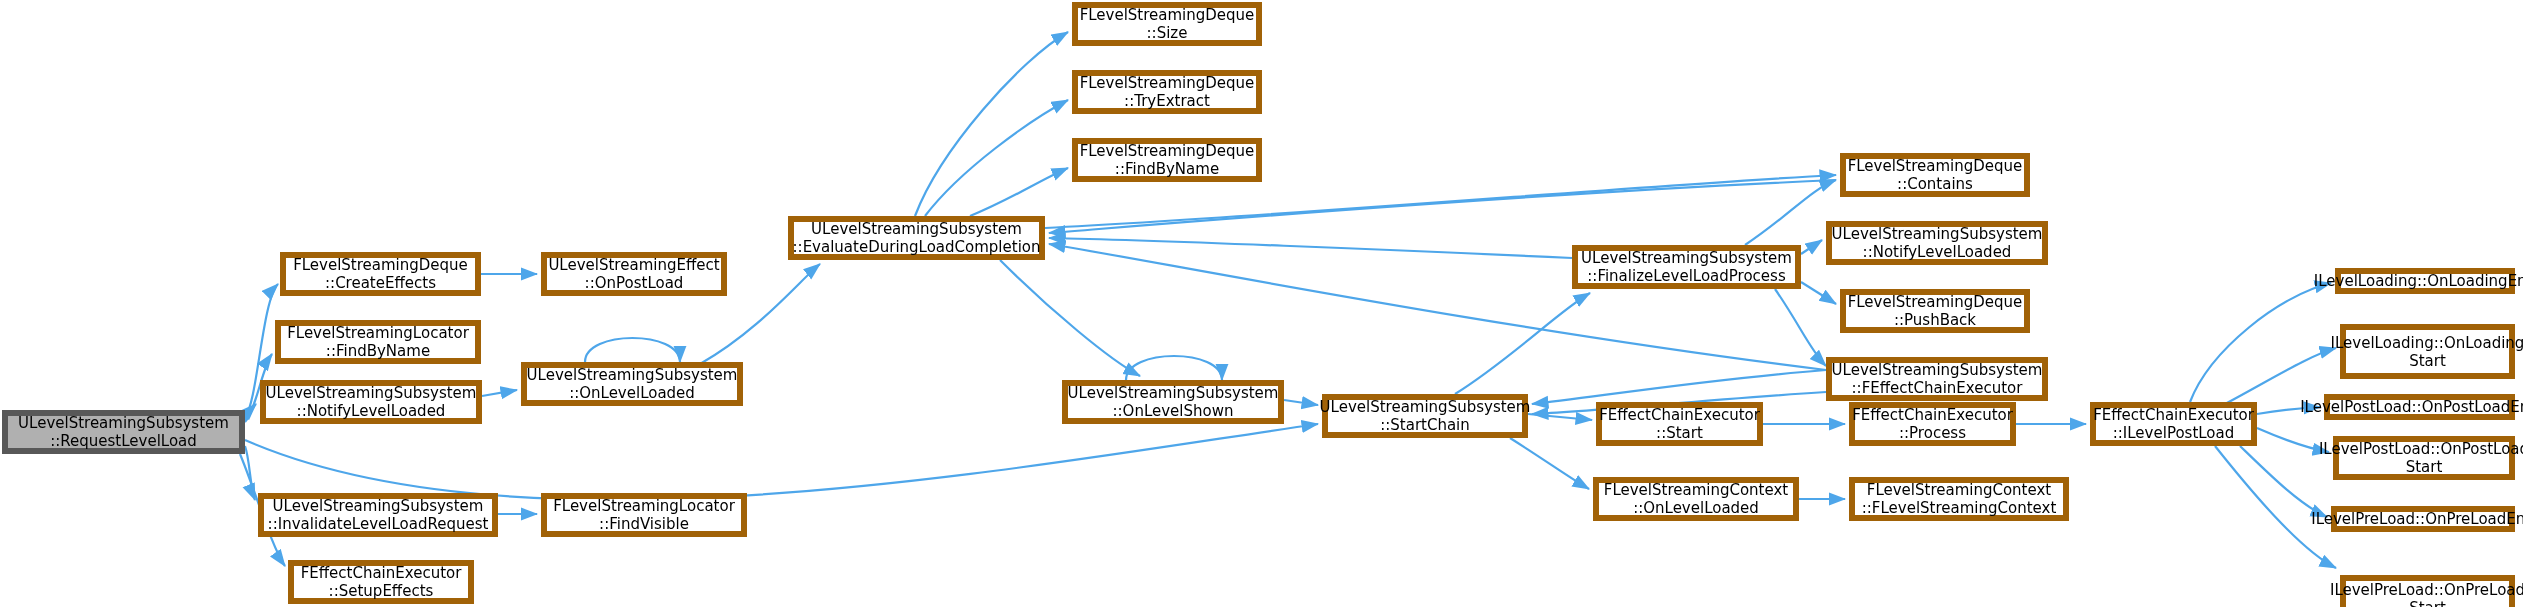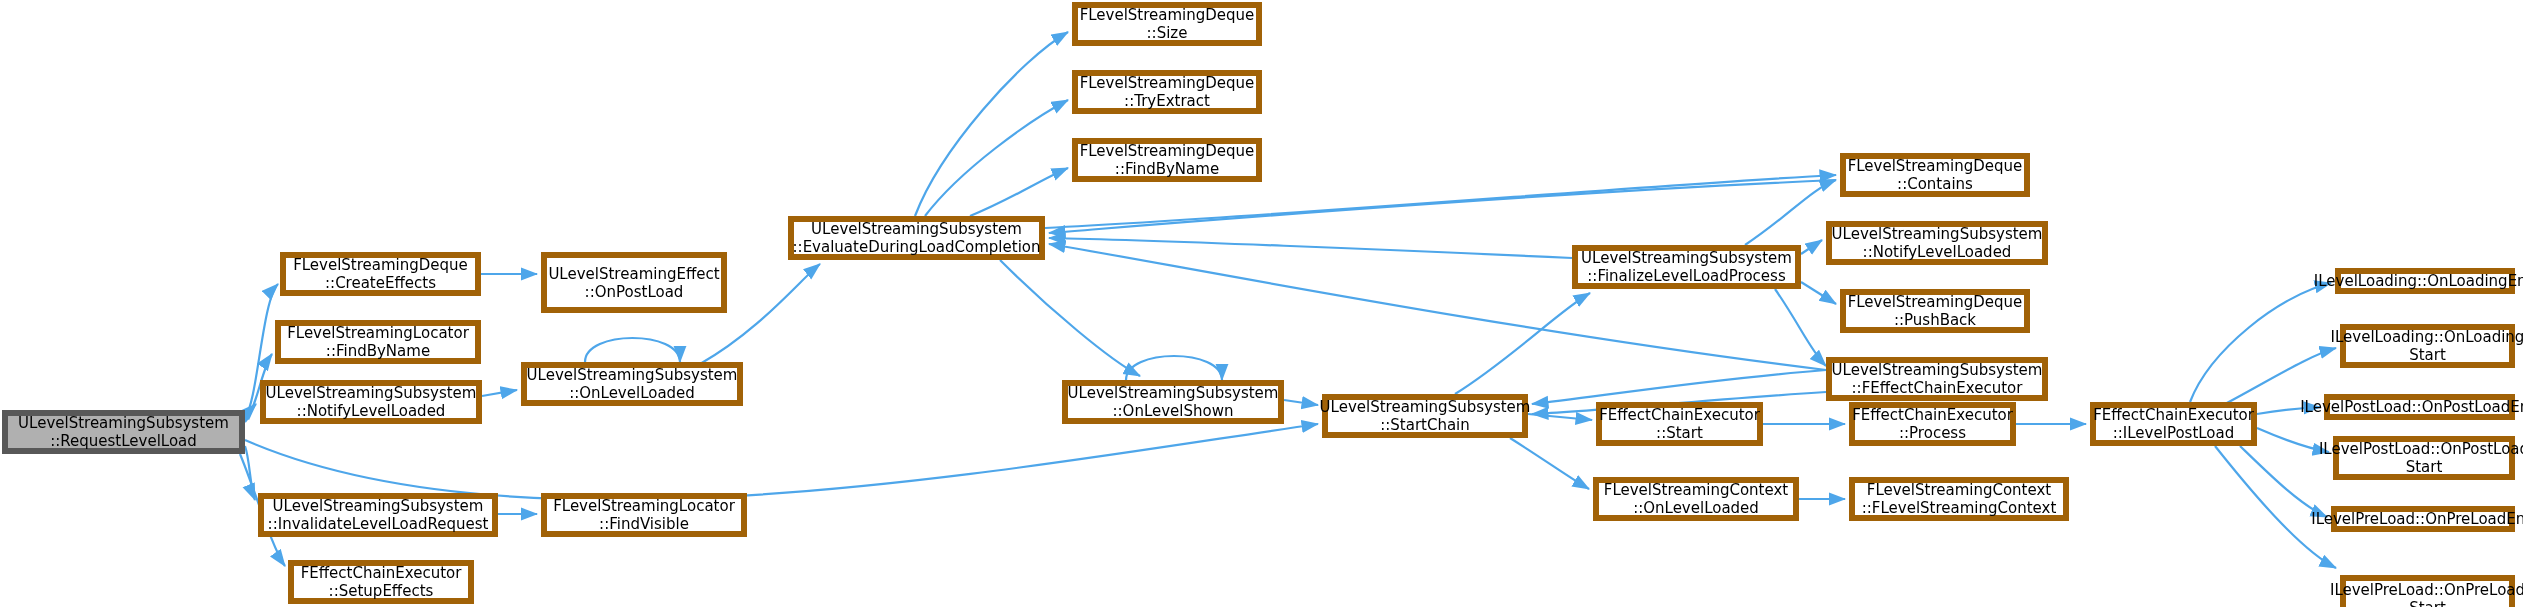--- a/index.html
+++ b/index.html
@@ -80,21 +80,21 @@
         <path d="M 2225,404 C 2270,380 2310,355 2336,348" fill="none" stroke="#4ea6ea" stroke-width="2.2" marker-end="url(#arrow)"></path>
         <path d="M 2257,414 C 2280,410 2300,408 2320,407" fill="none" stroke="#4ea6ea" stroke-width="2.2" marker-end="url(#arrow)"></path>
         <path d="M 2257,428 C 2280,438 2305,448 2329,452" fill="none" stroke="#4ea6ea" stroke-width="2.2" marker-end="url(#arrow)"></path>
         <path d="M 2240,446 C 2270,475 2300,505 2327,517" fill="none" stroke="#4ea6ea" stroke-width="2.2" marker-end="url(#arrow)"></path>
         <path d="M 2215,446 C 2250,490 2300,550 2336,568" fill="none" stroke="#4ea6ea" stroke-width="2.2" marker-end="url(#arrow)"></path>
       </g>
   </svg>
   <div id="node-layer">
       <div class="node root" style="left: 2px; top: 410px; width: 243px; height: 44px;"><span class="l1">ULevelStreamingSubsystem</span><span class="l2">::RequestLevelLoad</span></div>
       <div class="node" style="left: 280px; top: 252px; width: 201px; height: 44px;"><span class="l1">FLevelStreamingDeque</span><span class="l2">::CreateEffects</span></div>
-      <div class="node" style="left: 541px; top: 252px; width: 186px; height: 61px;"><span class="l1">ULevelStreamingEffect</span><span class="l2">::OnPostLoad</span></div>
+      <div class="node" style="left: 541px; top: 252px; width: 186px; height: 44px;"><span class="l1">ULevelStreamingEffect</span><span class="l2">::OnPostLoad</span></div>
       <div class="node" style="left: 275px; top: 320px; width: 206px; height: 44px;"><span class="l1">FLevelStreamingLocator</span><span class="l2">::FindByName</span></div>
       <div class="node" style="left: 260px; top: 380px; width: 222px; height: 44px;"><span class="l1">ULevelStreamingSubsystem</span><span class="l2">::NotifyLevelLoaded</span></div>
       <div class="node" style="left: 521px; top: 362px; width: 222px; height: 44px;"><span class="l1">ULevelStreamingSubsystem</span><span class="l2">::OnLevelLoaded</span></div>
       <div class="node" style="left: 258px; top: 493px; width: 240px; height: 44px;"><span class="l1">ULevelStreamingSubsystem</span><span class="l2">::InvalidateLevelLoadRequest</span></div>
       <div class="node" style="left: 541px; top: 493px; width: 206px; height: 44px;"><span class="l1">FLevelStreamingLocator</span><span class="l2">::FindVisible</span></div>
       <div class="node" style="left: 288px; top: 560px; width: 186px; height: 44px;"><span class="l1">FEffectChainExecutor</span><span class="l2">::SetupEffects</span></div>
       <div class="node" style="left: 788px; top: 216px; width: 257px; height: 44px;"><span class="l1">ULevelStreamingSubsystem</span><span class="l2">::EvaluateDuringLoadCompletion</span></div>
       <div class="node" style="left: 1072px; top: 2px; width: 190px; height: 44px;"><span class="l1">FLevelStreamingDeque</span><span class="l2">::Size</span></div>
       <div class="node" style="left: 1072px; top: 70px; width: 190px; height: 44px;"><span class="l1">FLevelStreamingDeque</span><span class="l2">::TryExtract</span></div>
       <div class="node" style="left: 1072px; top: 138px; width: 190px; height: 44px;"><span class="l1">FLevelStreamingDeque</span><span class="l2">::FindByName</span></div>
@@ -104,19 +104,19 @@
       <div class="node" style="left: 1840px; top: 153px; width: 190px; height: 44px;"><span class="l1">FLevelStreamingDeque</span><span class="l2">::Contains</span></div>
       <div class="node" style="left: 1826px; top: 221px; width: 222px; height: 44px;"><span class="l1">ULevelStreamingSubsystem</span><span class="l2">::NotifyLevelLoaded</span></div>
       <div class="node" style="left: 1840px; top: 289px; width: 190px; height: 44px;"><span class="l1">FLevelStreamingDeque</span><span class="l2">::PushBack</span></div>
       <div class="node" style="left: 1826px; top: 357px; width: 222px; height: 44px;"><span class="l1">ULevelStreamingSubsystem</span><span class="l2">::FEffectChainExecutor</span></div>
       <div class="node" style="left: 1596px; top: 402px; width: 167px; height: 44px;"><span class="l1">FEffectChainExecutor</span><span class="l2">::Start</span></div>
       <div class="node" style="left: 1849px; top: 402px; width: 167px; height: 44px;"><span class="l1">FEffectChainExecutor</span><span class="l2">::Process</span></div>
       <div class="node" style="left: 2090px; top: 402px; width: 167px; height: 44px;"><span class="l1">FEffectChainExecutor</span><span class="l2">::ILevelPostLoad</span></div>
       <div class="node" style="left: 1593px; top: 477px; width: 206px; height: 44px;"><span class="l1">FLevelStreamingContext</span><span class="l2">::OnLevelLoaded</span></div>
       <div class="node" style="left: 1849px; top: 477px; width: 220px; height: 44px;"><span class="l1">FLevelStreamingContext</span><span class="l2">::FLevelStreamingContext</span></div>
       <div class="node" style="left: 2335px; top: 268px; width: 180px; height: 26px;"><span class="l1">ILevelLoading::OnLoadingEnd</span></div>
-      <div class="node" style="left: 2340px; top: 324px; width: 175px; height: 44px;"><span class="l1">ILevelLoading::OnLoading</span><span class="l2">Start</span></div>
+      <div class="node" style="left: 2340px; top: 324px; width: 175px; height: 55px;"><span class="l1">ILevelLoading::OnLoading</span><span class="l2">Start</span></div>
       <div class="node" style="left: 2324px; top: 394px; width: 191px; height: 26px;"><span class="l1">ILevelPostLoad::OnPostLoadEnd</span></div>
       <div class="node" style="left: 2333px; top: 436px; width: 182px; height: 44px;"><span class="l1">ILevelPostLoad::OnPostLoad</span><span class="l2">Start</span></div>
       <div class="node" style="left: 2331px; top: 506px; width: 184px; height: 26px;"><span class="l1">ILevelPreLoad::OnPreLoadEnd</span></div>
       <div class="node" style="left: 2340px; top: 575px; width: 175px; height: 48px;"><span class="l1">ILevelPreLoad::OnPreLoad</span><span class="l2">Start</span></div>
     </div>
 </div>
 
 </body></html>

